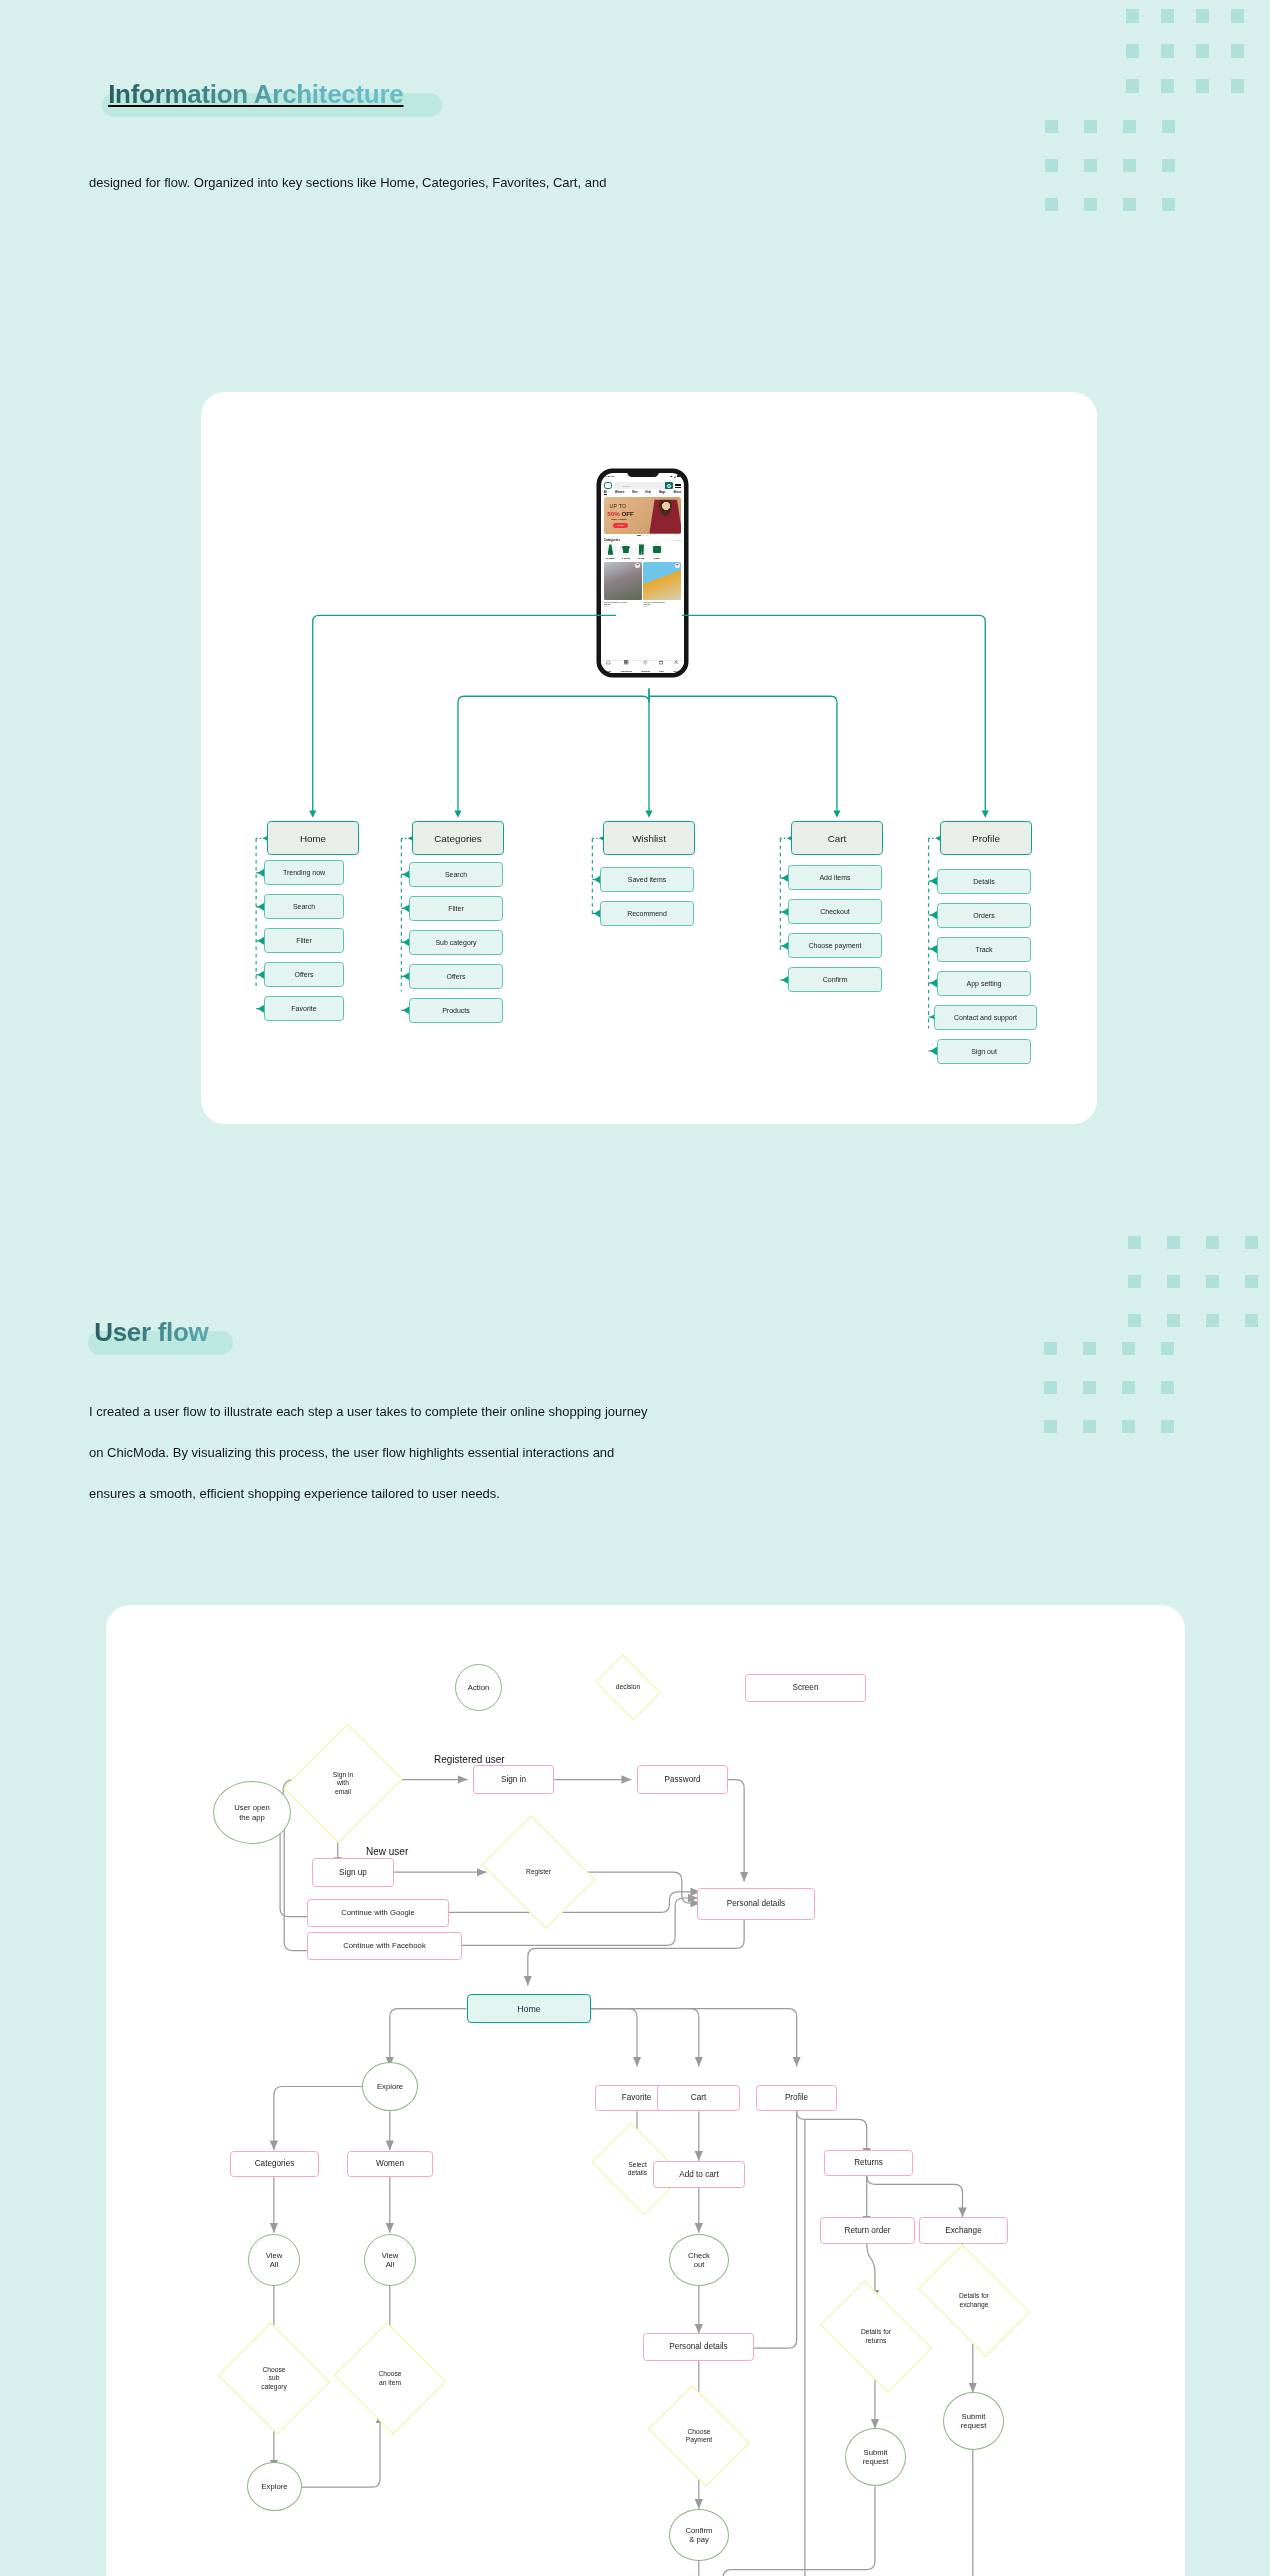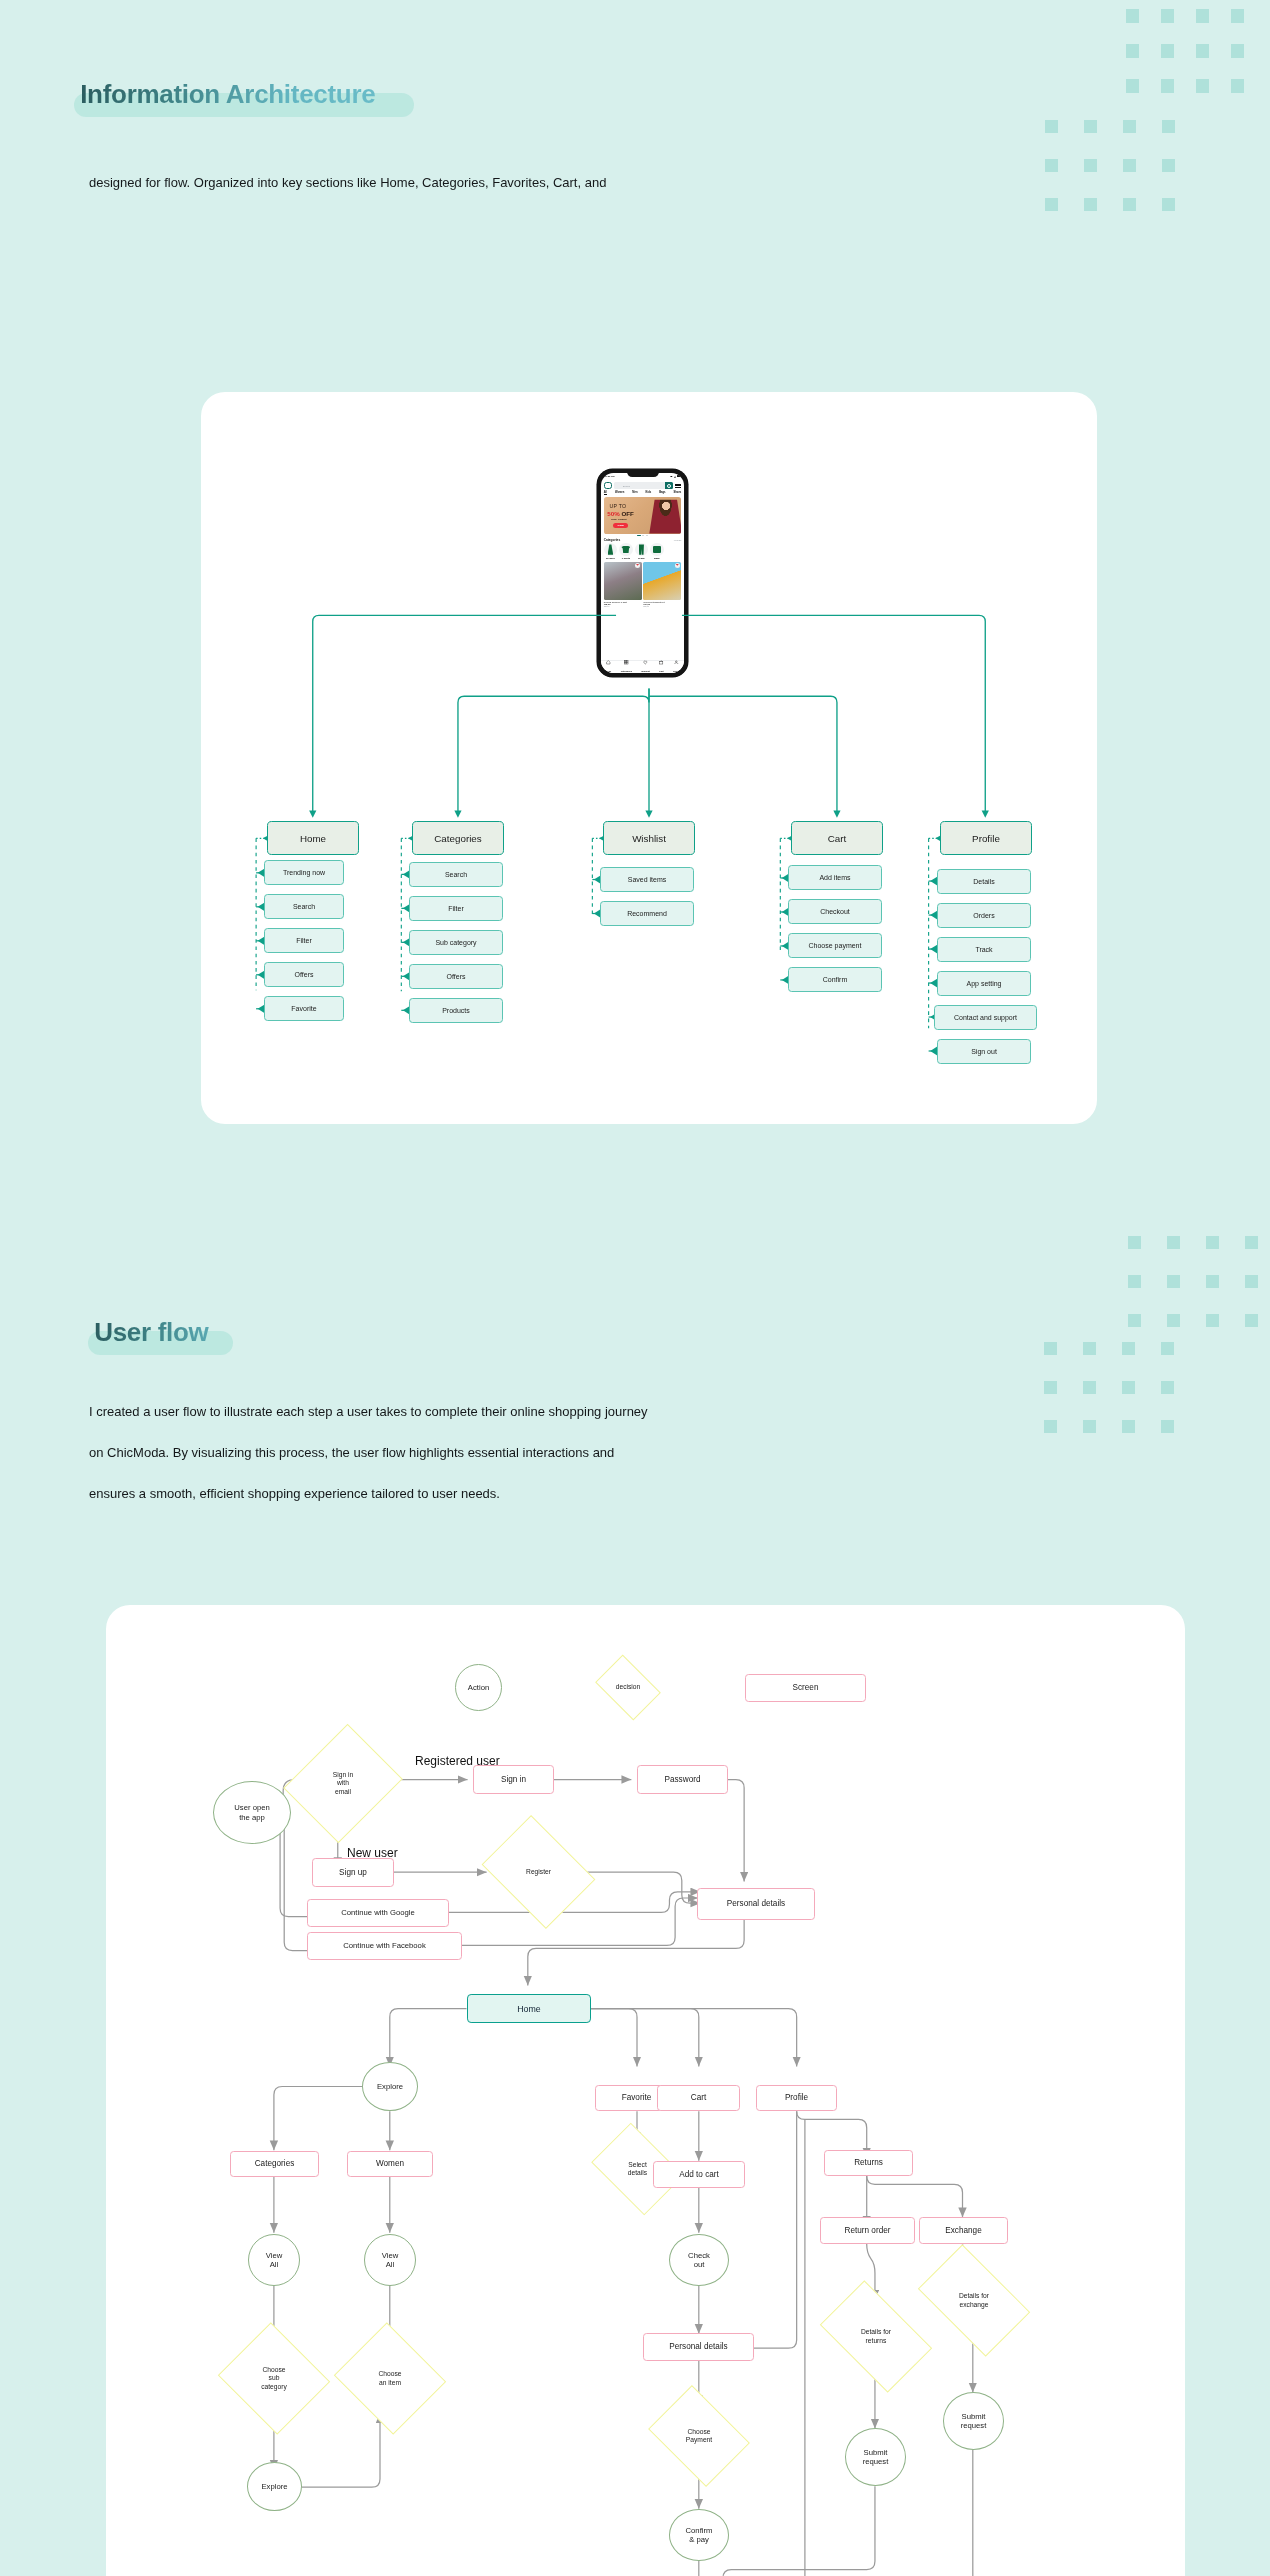--- a/index.html
+++ b/index.html
@@ -130,21 +130,21 @@
       border-radius:4.1px; display:flex; align-items:center; justify-content:center;
       font-size:8.8px; color:#123; }
   .uf-action { position:absolute; border:1.1px solid #8fb287; border-radius:50%;
       background:#fff; display:flex; align-items:center; justify-content:center;
       font-size:7.7px; color:#1b1b1b; text-align:center; line-height:1.18; }
   .uf-dec { position:absolute; display:flex; align-items:center; justify-content:center; }
   .uf-dec .dia { position:absolute; inset:0; border:1.1px solid #f2f49a;
       transform:rotate(45deg) ; background:#fff; }
   .uf-dec .lbl { position:relative; z-index:2; font-size:6.7px; color:#1b1b1b;
       text-align:center; line-height:1.2; }
-  .edge-lbl { position:absolute; font-size:12px; color:#111; }
+  .edge-lbl { position:absolute; font-size:10px; color:#111;margin-left:19px; }
 
   svg.wires { position:absolute; left:0; top:0; overflow:visible; pointer-events:none; }
 </style>
 </head>
 <body>
 
 <div class="dotgrid" id="dg1" style="left: 1126px; top: 9.3px; width: 155px; height: 103px;">
     <span style="left: 0px; top: 0px; width: 13.4px; height: 13.4px;"></span>
     <span style="left: 35px; top: 0px; width: 13.4px; height: 13.4px;"></span>
     <span style="left: 70px; top: 0px; width: 13.4px; height: 13.4px;"></span>
@@ -166,21 +166,21 @@
     <span style="left: 0px; top: 39px; width: 13.4px; height: 13.4px;"></span>
     <span style="left: 39px; top: 39px; width: 13.4px; height: 13.4px;"></span>
     <span style="left: 78px; top: 39px; width: 13.4px; height: 13.4px;"></span>
     <span style="left: 117px; top: 39px; width: 13.4px; height: 13.4px;"></span>
     <span style="left: 0px; top: 78px; width: 13.4px; height: 13.4px;"></span>
     <span style="left: 39px; top: 78px; width: 13.4px; height: 13.4px;"></span>
     <span style="left: 78px; top: 78px; width: 13.4px; height: 13.4px;"></span>
     <span style="left: 117px; top: 78px; width: 13.4px; height: 13.4px;"></span>
   </div>
 
-<div class="sec-head" style="left:74px; top:81px; width:361px; height:52px;">
+<div class="sec-head" style="left:102px; top:81px; width:361px; height:52px;text-decoration:underline;">
   <div class="pill" style="width:340px;"></div>
   <h2>Information Architecture</h2>
 </div>
 <div class="sec-body" style="left:89px; top:162px; width:824px;">
   <p>designed for flow. Organized into key sections like Home, Categories, Favorites, Cart, and</p>
 </div>
 
 <div class="card" style="left:201px; top:392px; width:896px; height:732px;">
 
   <div class="phone" style="left:396px; top:77px;">

